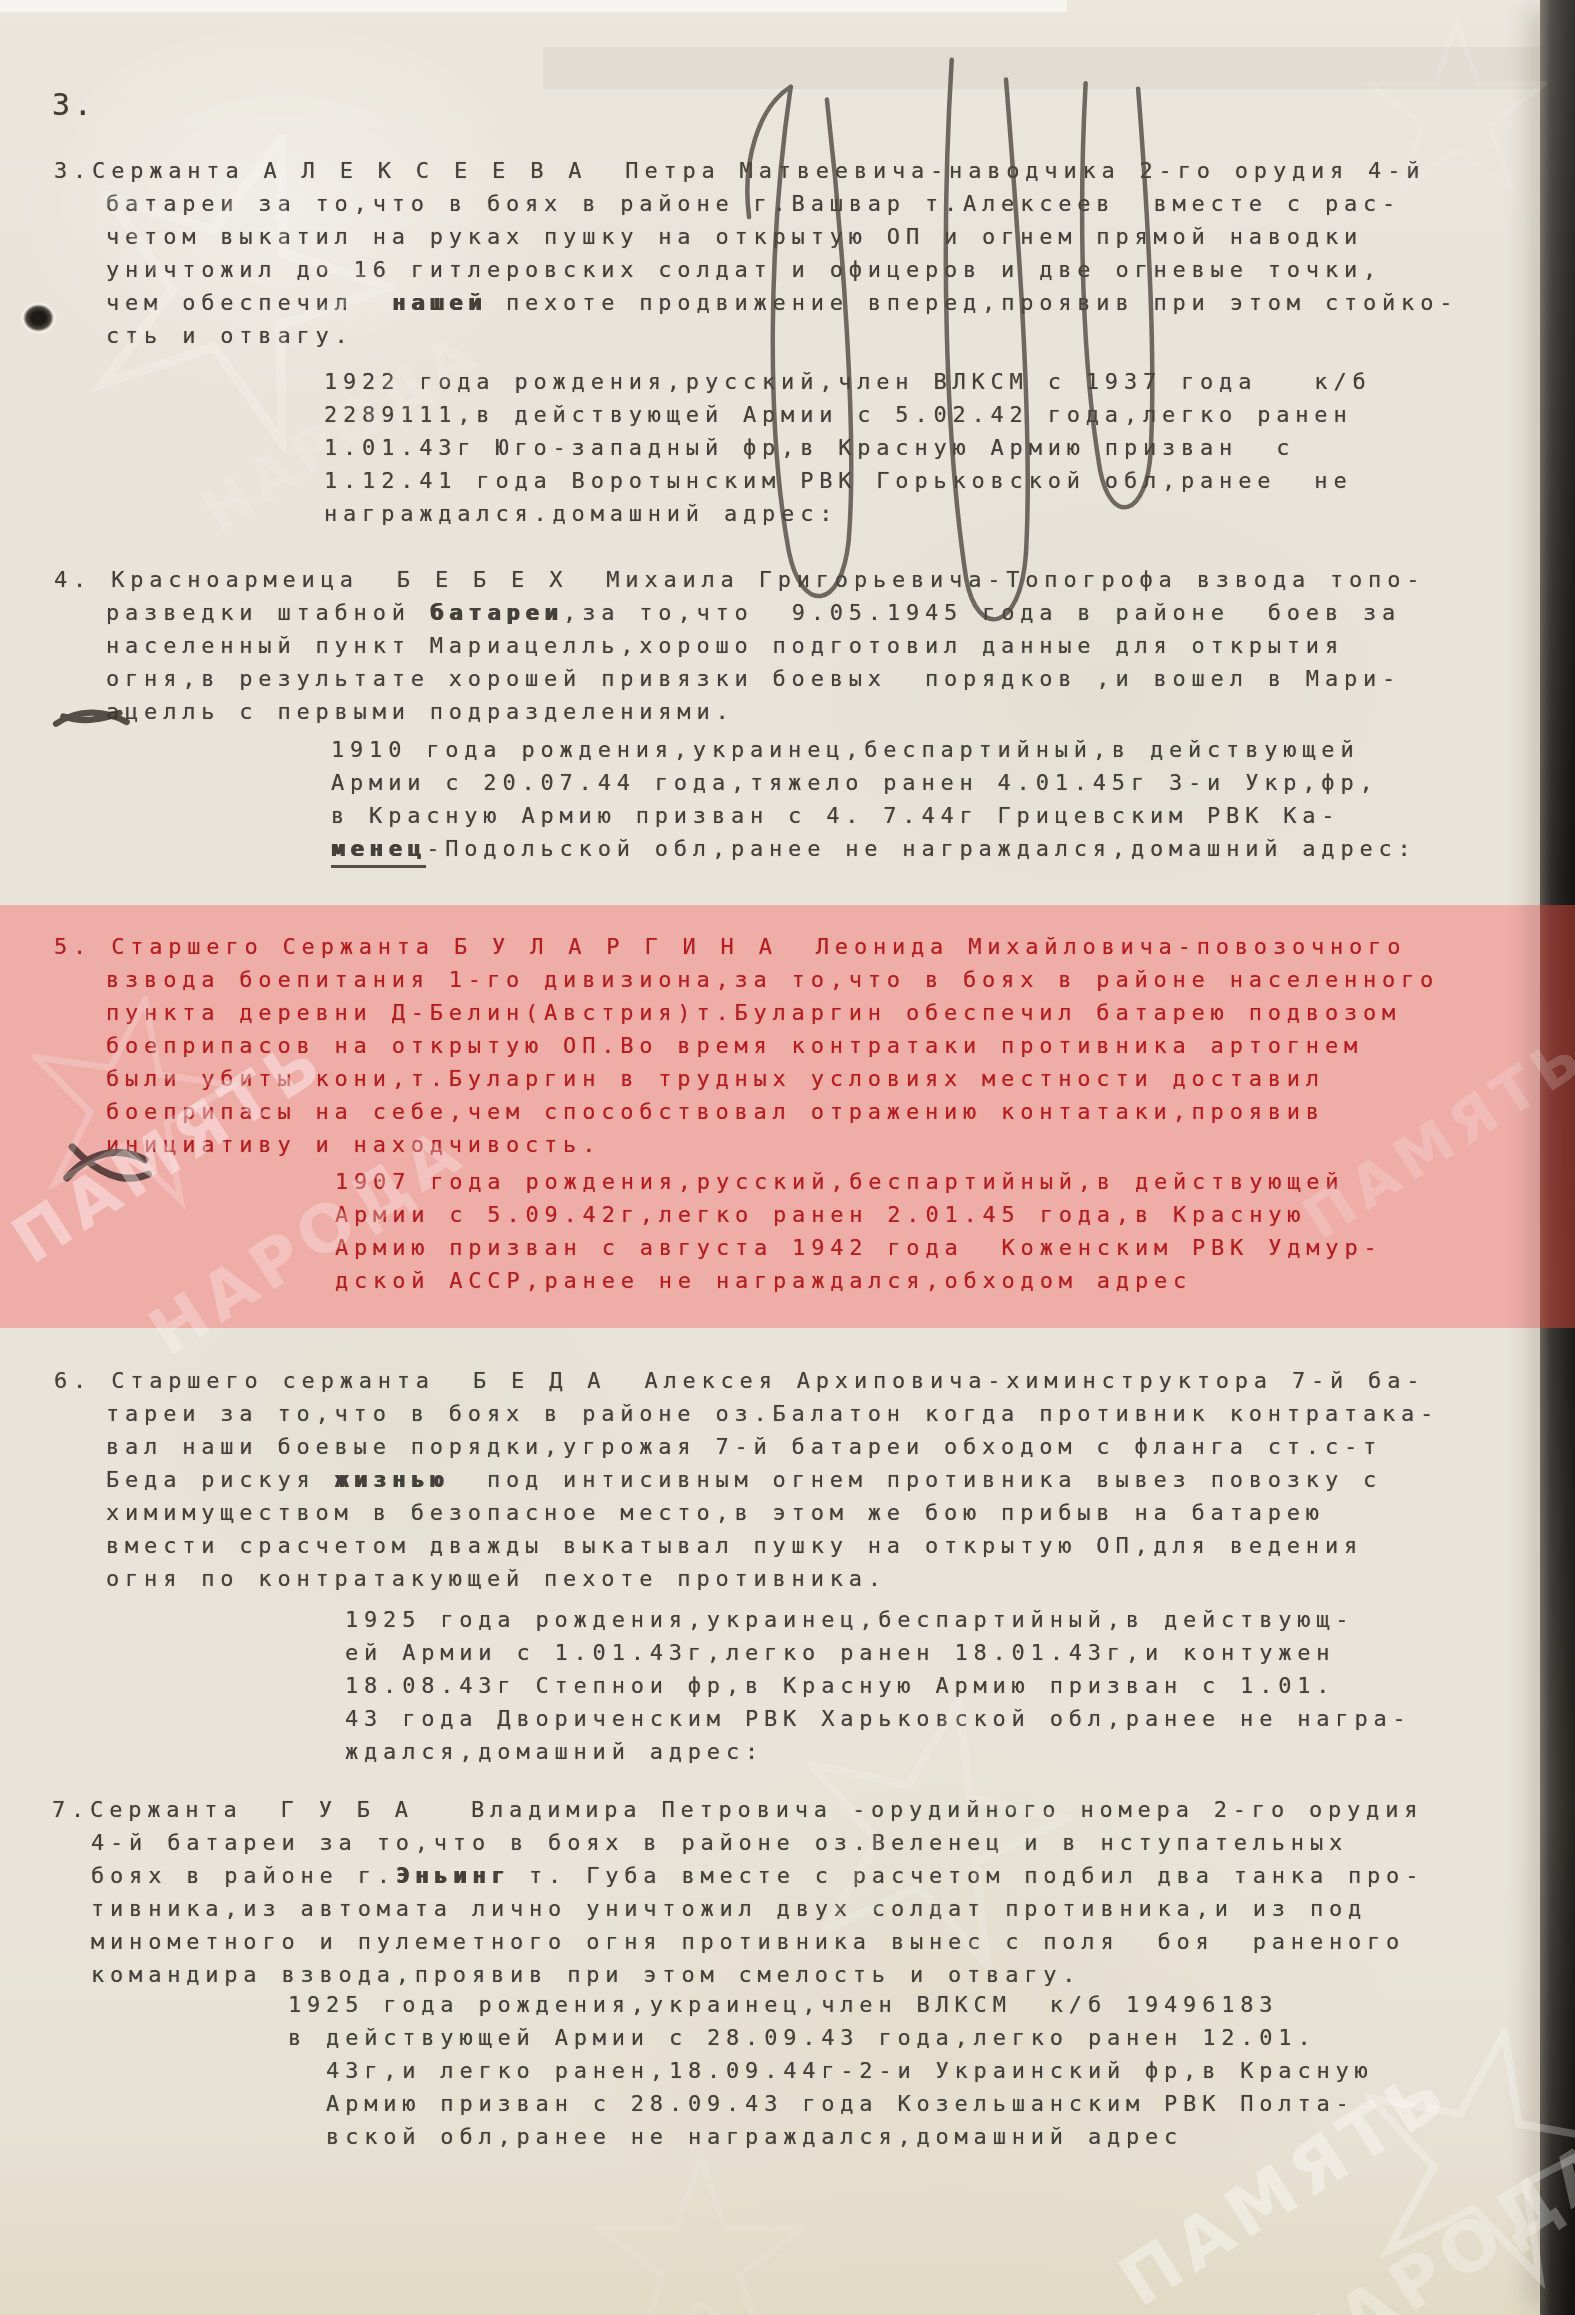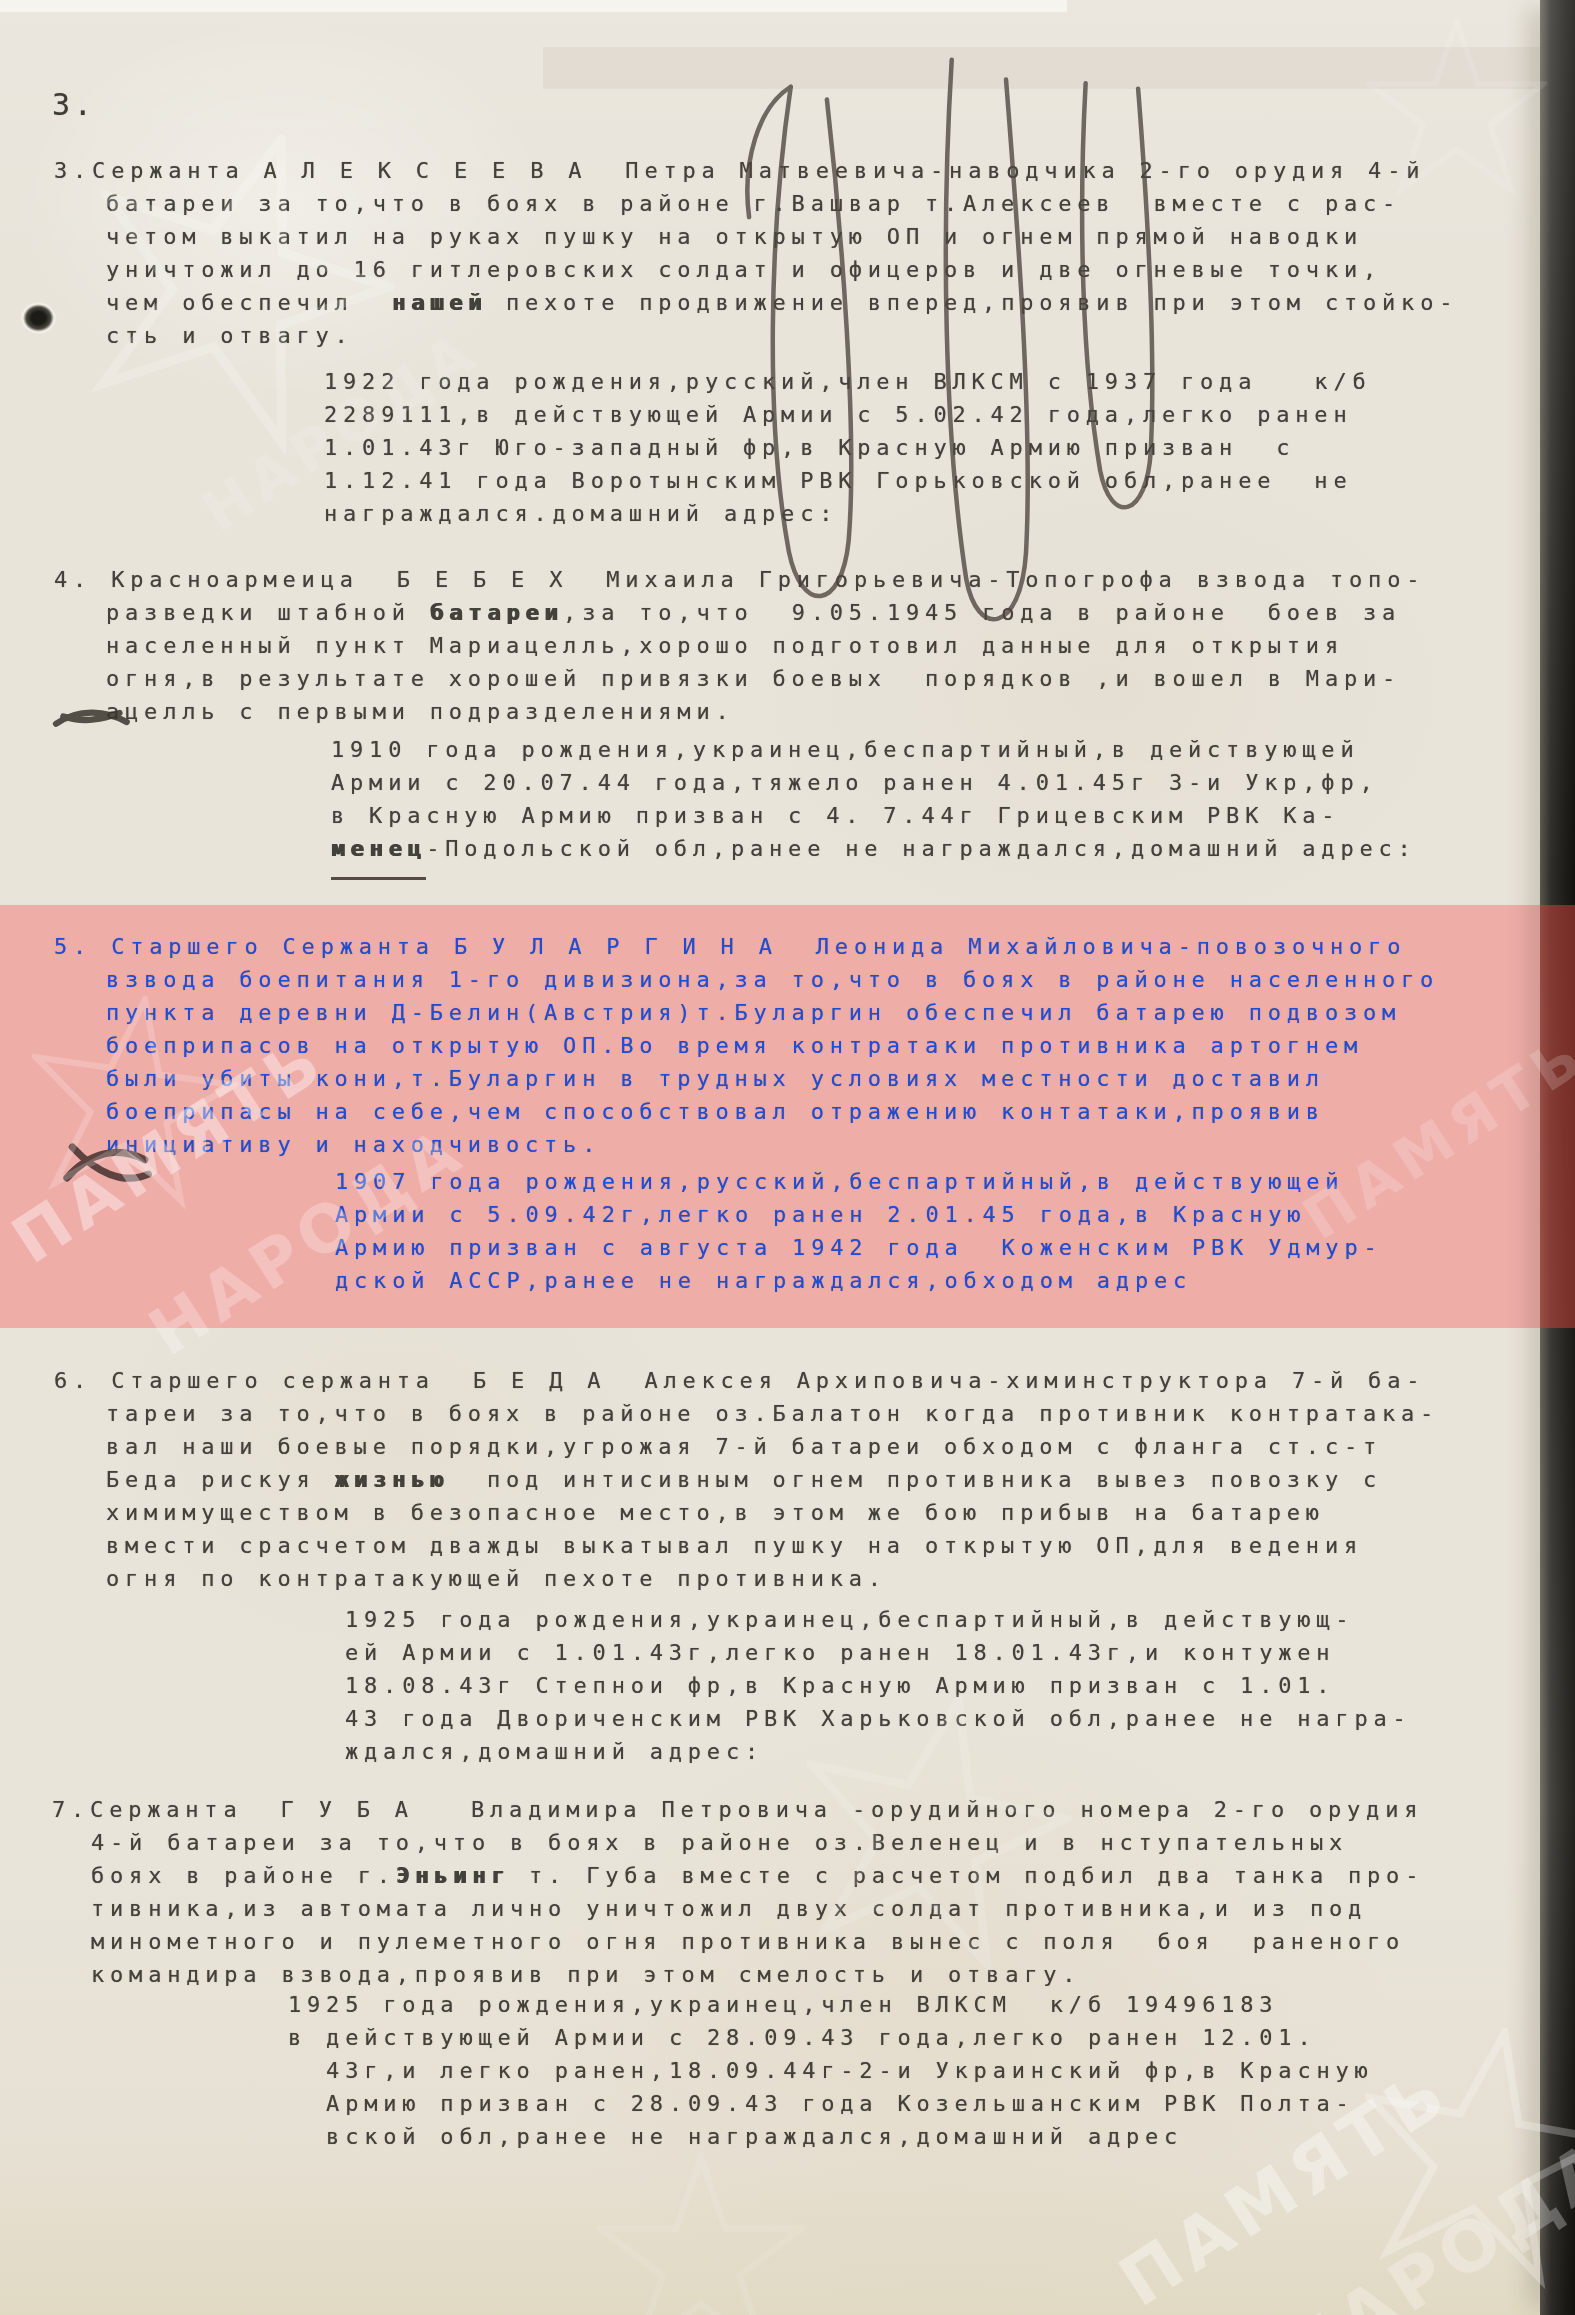--- a/index.html
+++ b/index.html
@@ -25,25 +25,25 @@
     background:linear-gradient(90deg,#6b675e 0%,#3a3833 30%,#26241f 65%,#15140f 100%);
     box-shadow:-18px 0 23.5px -9px rgba(90,80,60,.30);
   }
   .edge-strip::after{content:"";position:absolute;inset:0;
     background:linear-gradient(180deg,rgba(255,255,255,.12),rgba(0,0,0,.18) 38%,rgba(255,255,255,.06) 78%,rgba(0,0,0,.25));}
   .hl-rect{position:absolute;left:0;width:1576px;z-index:2;}
   .hl-strip-tint{position:absolute;right:0;width:36px;z-index:4;background:rgba(196,66,56,.55);}
   .block{position:absolute;white-space:pre;z-index:5;font-size:22px;letter-spacing:5.8px;
     color:#44403a;text-shadow:0 0 0.9px rgba(68,60,50,.55);}
   .line{height:33px;line-height:33px;}
-  .hl-ink .line{color:#1d4ed8;text-shadow:0 0 0.9px rgba(90,50,55,.5);}
+  .hl-ink .line{color:#b91c1c;text-shadow:0 0 0.9px rgba(90,50,55,.5);}
   .page-num{position:absolute;z-index:5;font-size:30px;letter-spacing:3.6px;color:#3e3b35;
     text-shadow:0 0 0.9px rgba(60,55,45,.5);}
   .ovst{font-weight:bold;text-shadow:1.4px 0 0 currentColor;}
-  .ovst.u{border-bottom:3.6px solid rgba(58,50,44,.85);padding-bottom:16px;}
+  .ovst.u{border-bottom:3.6px solid rgba(58,50,44,.85);padding-bottom:4px;}
   .scribble{position:absolute;left:0;top:0;z-index:7;pointer-events:none;}
   .wm-layer{position:absolute;inset:0;z-index:8;pointer-events:none;}
   .wm-text{position:absolute;font-family:"DejaVu Sans","Liberation Sans",sans-serif;font-weight:bold;
     color:#ffffff;letter-spacing:7.2px;transform-origin:left bottom;white-space:nowrap;}
   .wm-star{position:absolute;}
   .wm-star use{stroke:#ffffff;fill:none;stroke-width:3;}
   .hole{position:absolute;left:14.5px;top:297px;width:47px;height:42px;z-index:9;border-radius:50%;
     background:radial-gradient(closest-side,#1c1b17 30%,#4c483f 52%,rgba(246,243,236,.9) 66%,rgba(246,243,236,0) 78%);}
   .defs{position:absolute;width:0;height:0;overflow:hidden;}
 </style>

